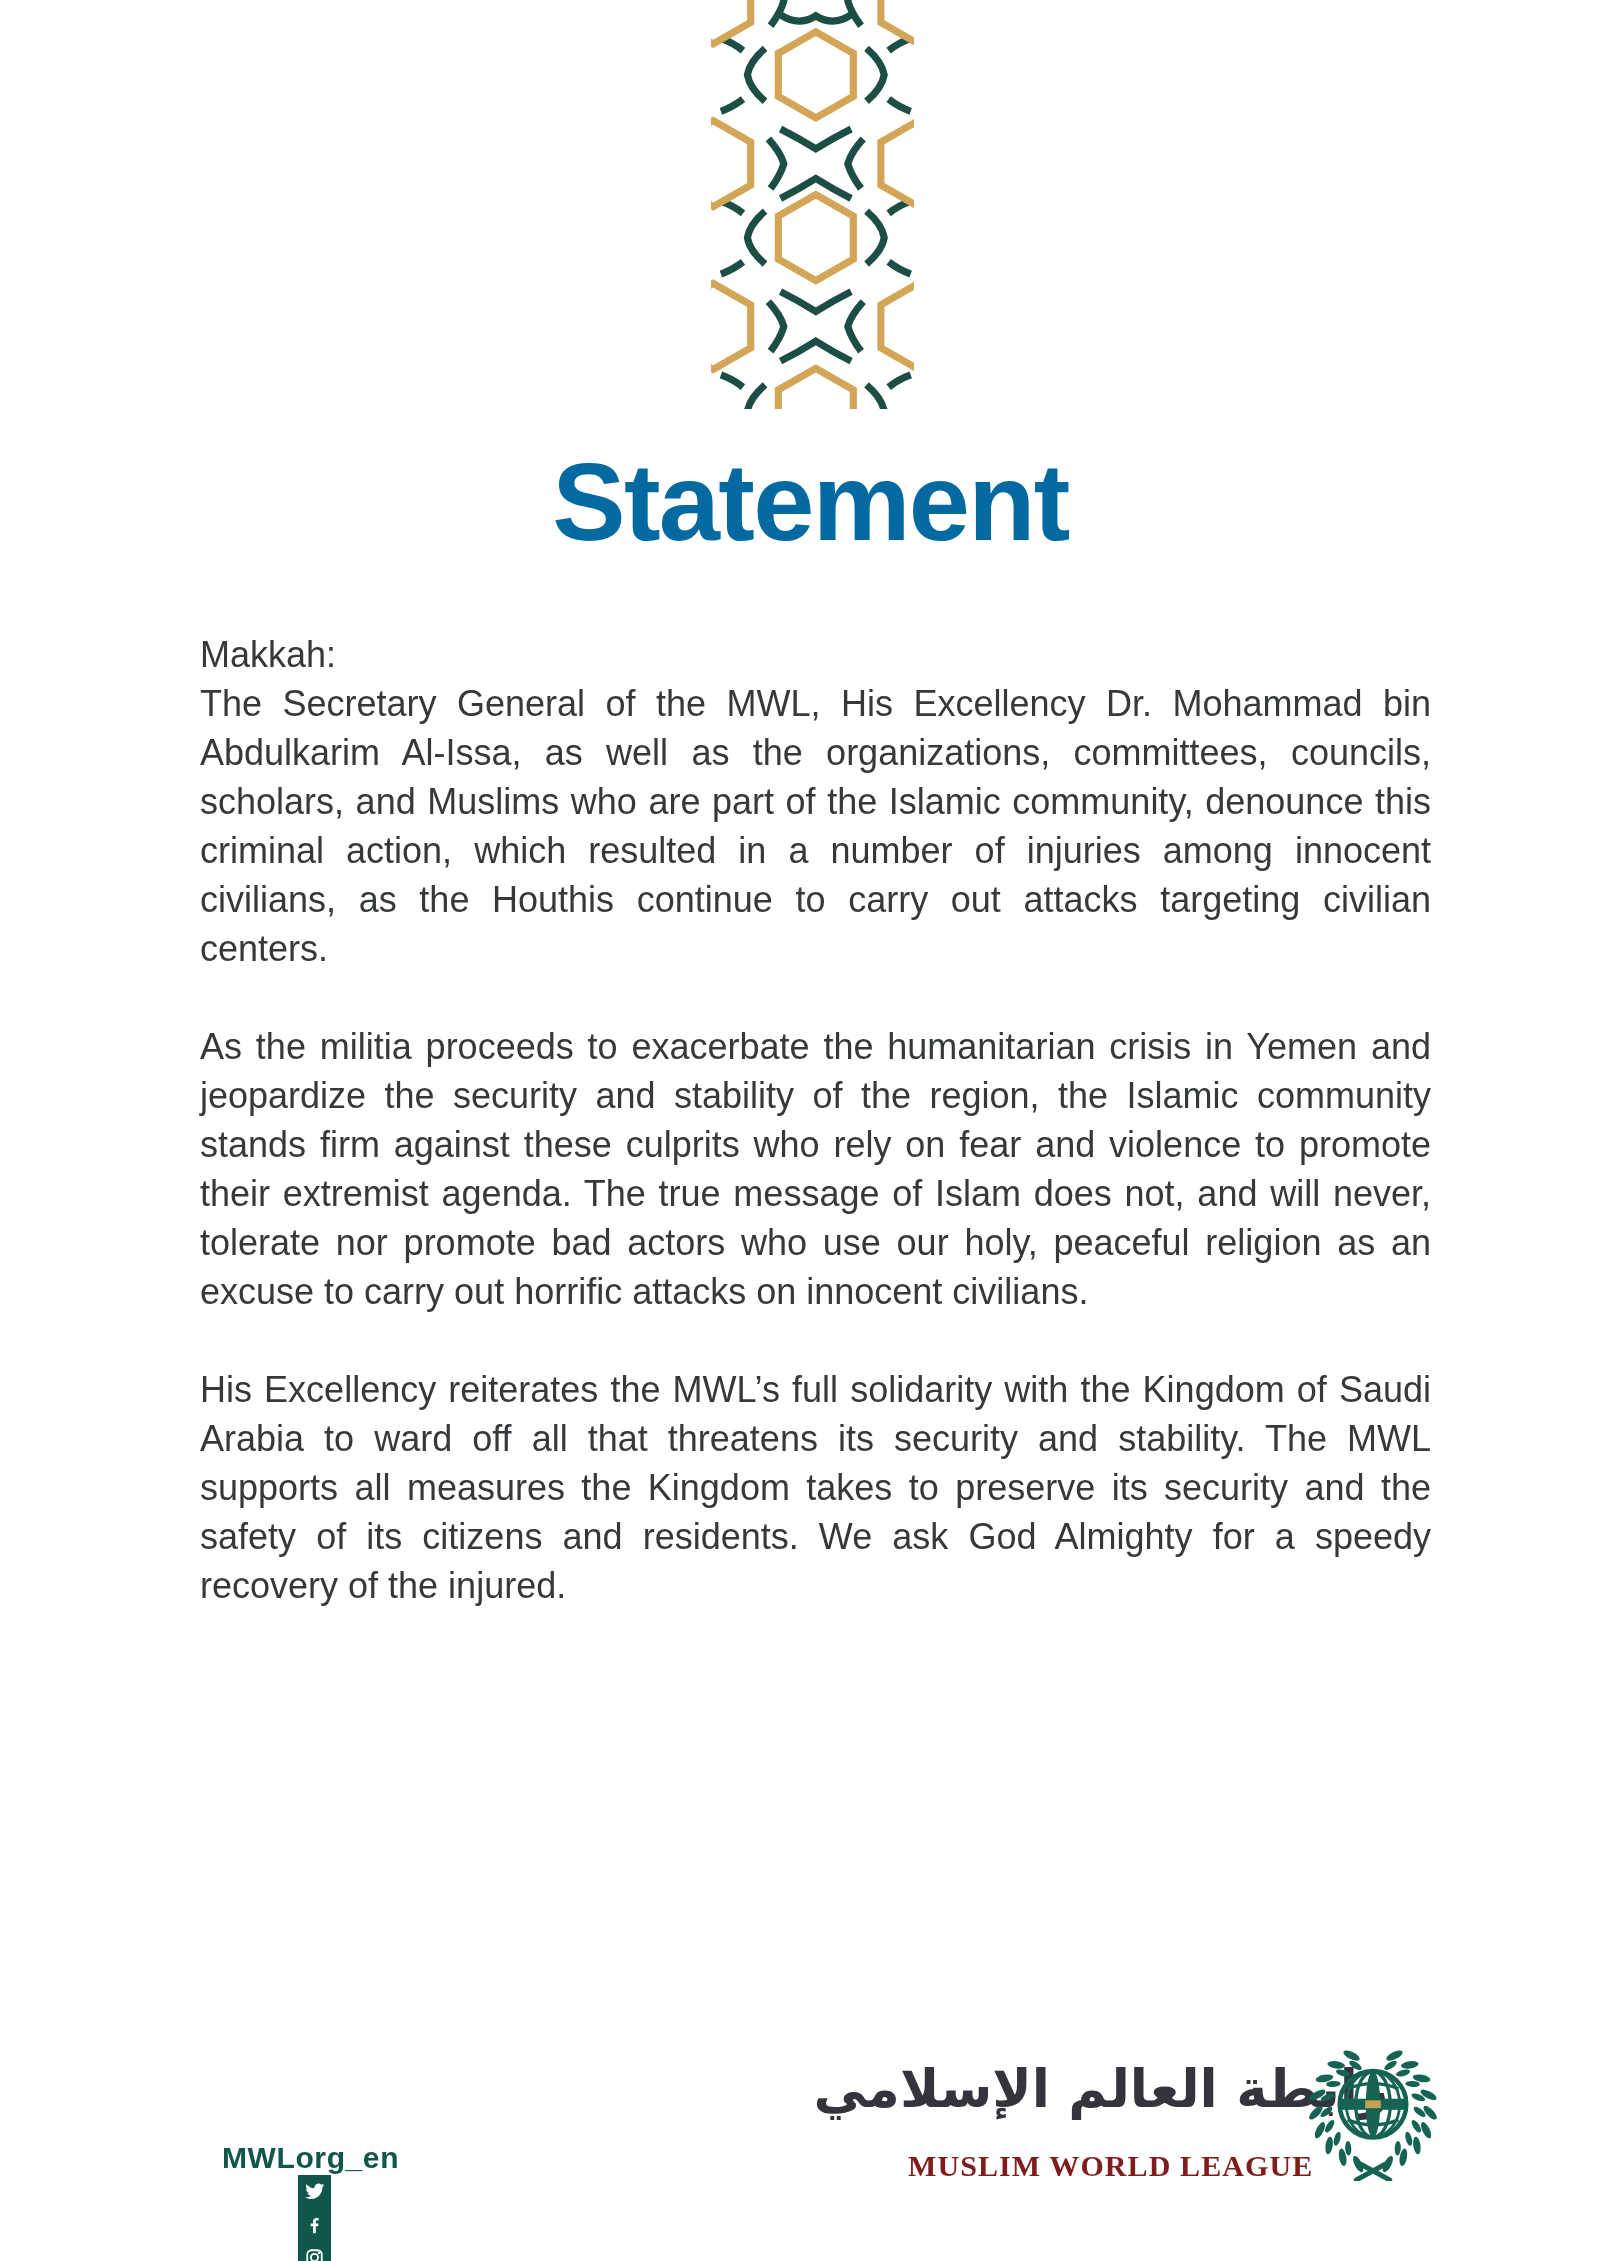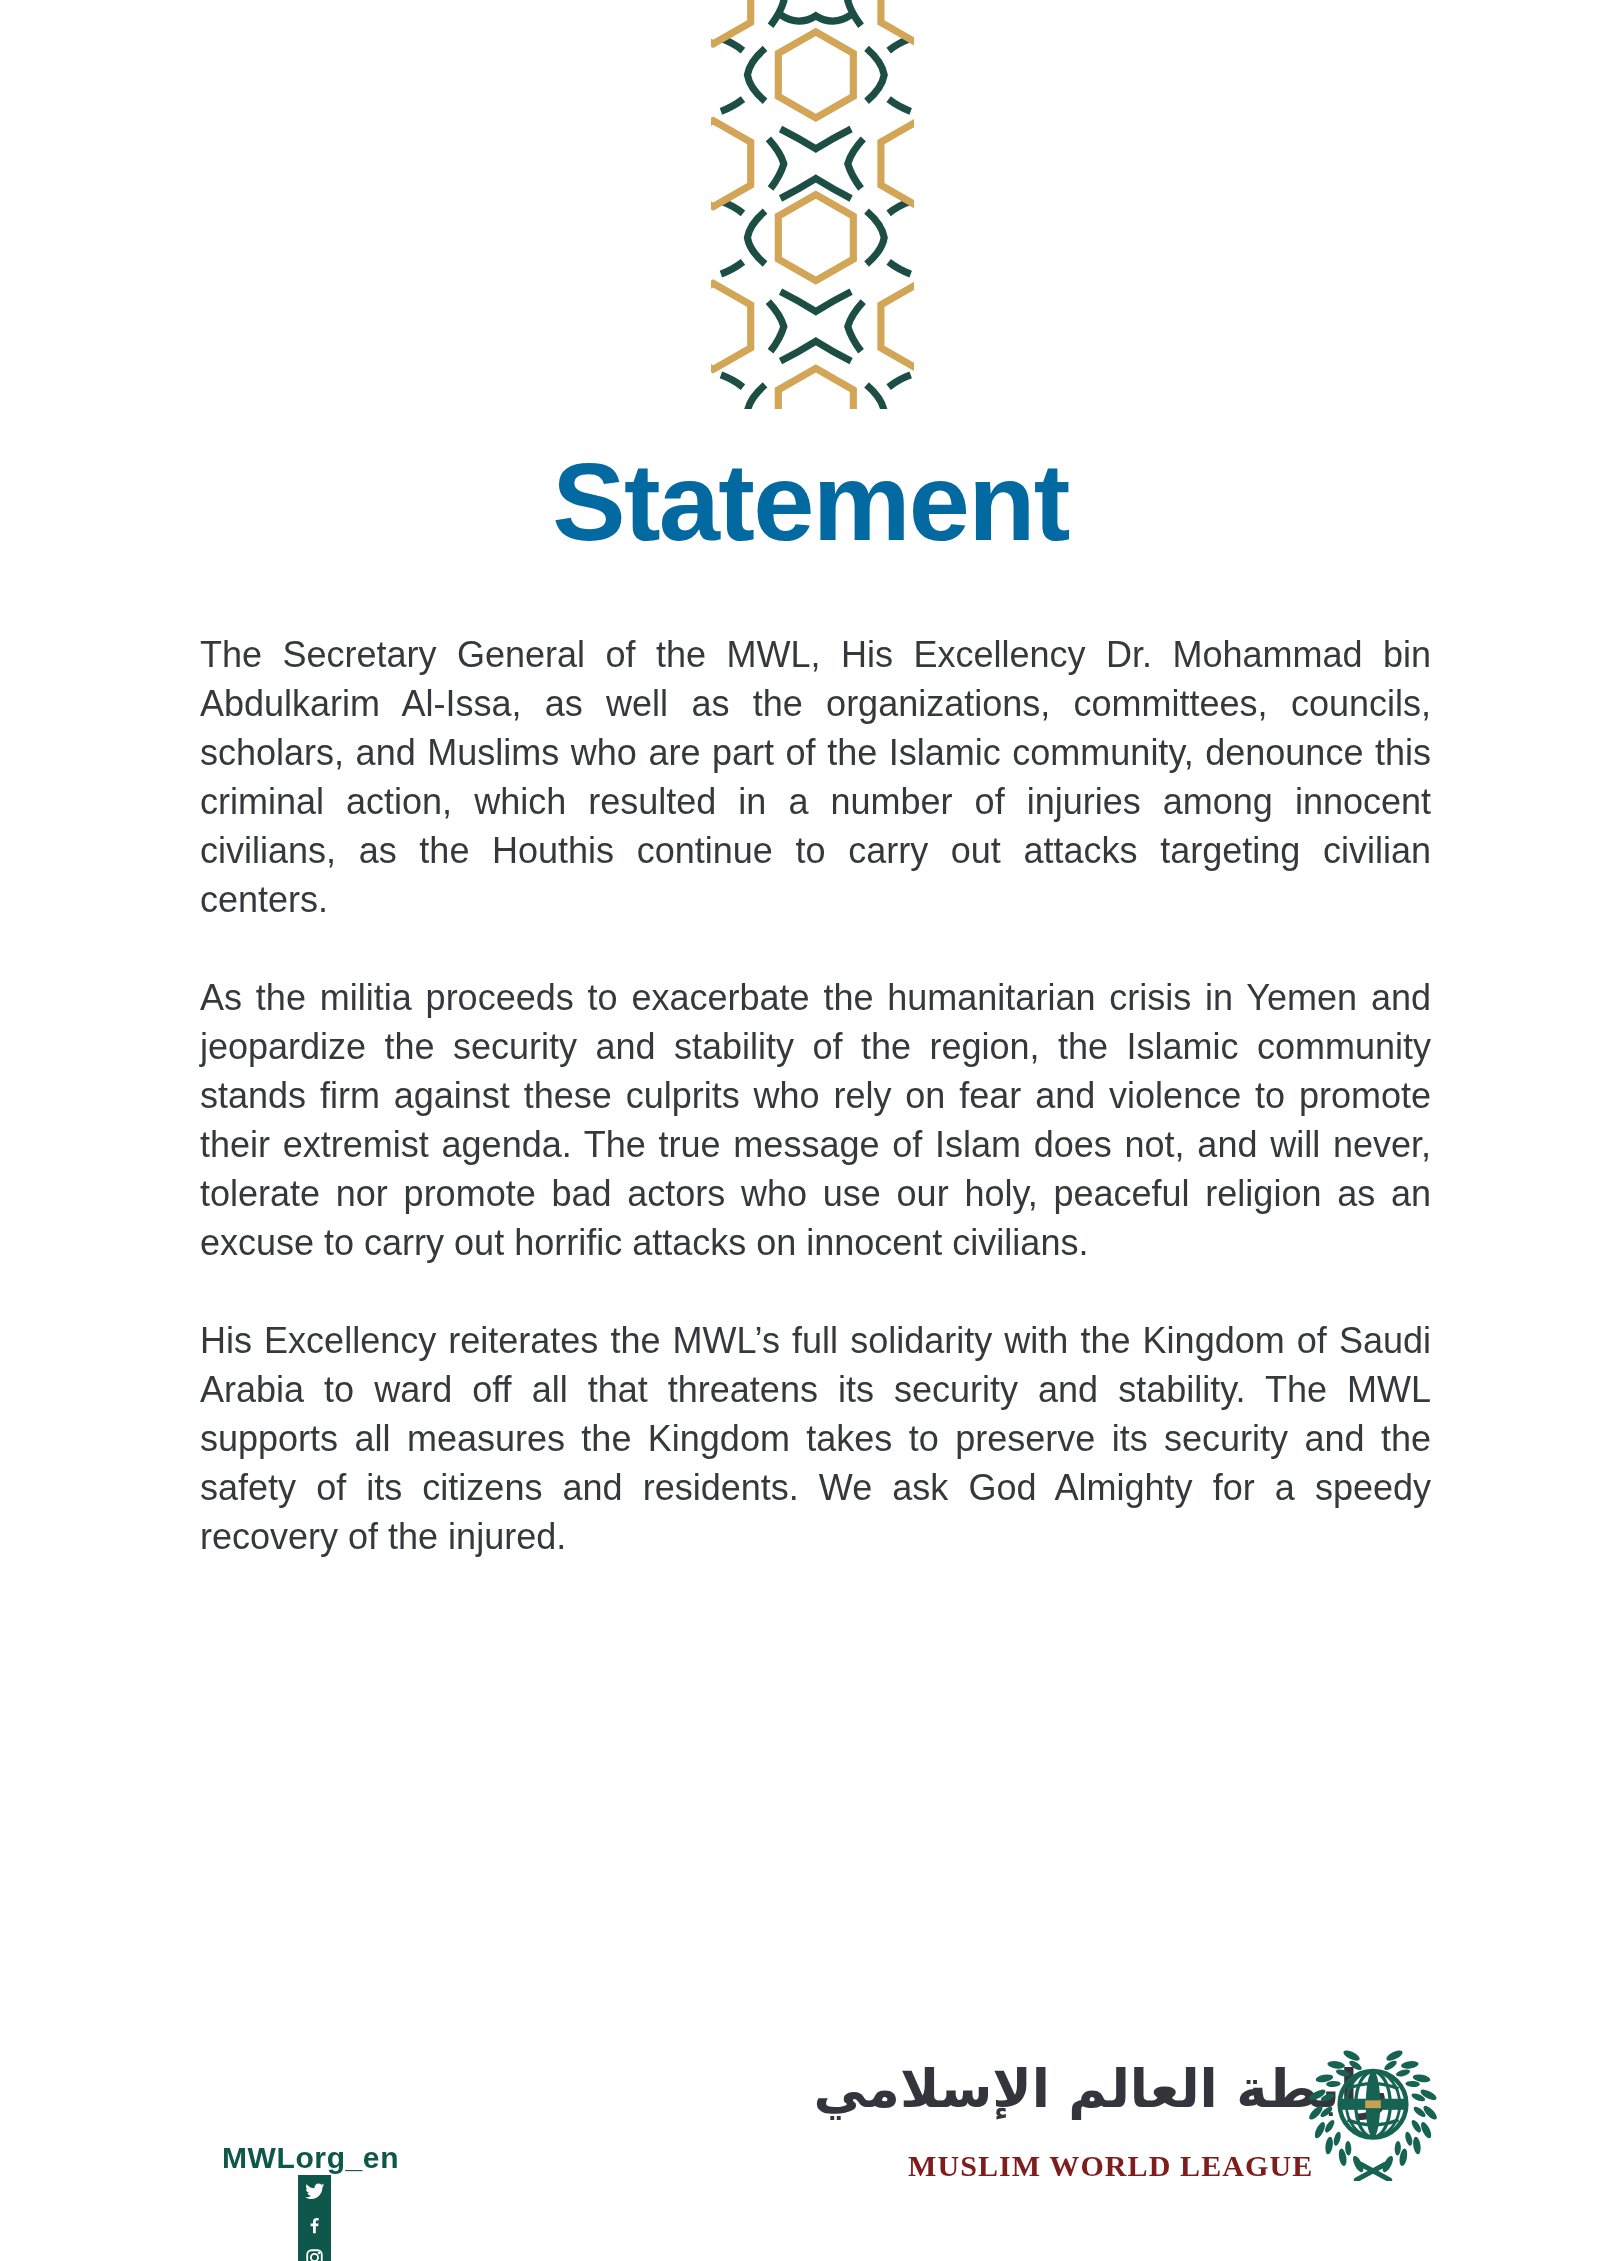--- a/index.html
+++ b/index.html
@@ -105,20 +105,21 @@
         <polygon points="4,513 72,552 72,630 4,669 -64,630 -64,552" stroke="#D2A557" stroke-width="13"></polygon>
         <polygon points="376,513 444,552 444,630 376,669 308,630 308,552" stroke="#D2A557" stroke-width="13"></polygon>
       </g>
     </g>
   </svg>
 </div>
 
 <div class="title">Statement</div>
 
 <div class="body-text">
+  <div class="dateline">Makkah:</div>
   <p>The Secretary General of the MWL, His Excellency Dr. Mohammad bin Abdulkarim Al-Issa, as well as the organizations, committees, councils, scholars, and Muslims who are part of the Islamic community, denounce this criminal action, which resulted in a number of injuries among innocent civilians, as the Houthis continue to carry out attacks targeting civilian centers.</p>
   <p>As the militia proceeds to exacerbate the humanitarian crisis in Yemen and jeopardize the security and stability of the region, the Islamic community stands firm against these culprits who rely on fear and violence to promote their extremist agenda. The true message of Islam does not, and will never, tolerate nor promote bad actors who use our holy, peaceful religion as an excuse to carry out horrific attacks on innocent civilians.</p>
   <p>His Excellency reiterates the MWL’s full solidarity with the Kingdom of Saudi Arabia to ward off all that threatens its security and stability. The MWL supports all measures the Kingdom takes to preserve its security and the safety of its citizens and residents. We ask God Almighty for a speedy recovery of the injured.</p>
 </div>
 
 <div class="footer-left">
   <span class="handle">MWLorg_en</span>
 
   <span class="icon-tile">
     <svg viewBox="0 0 24 24">

